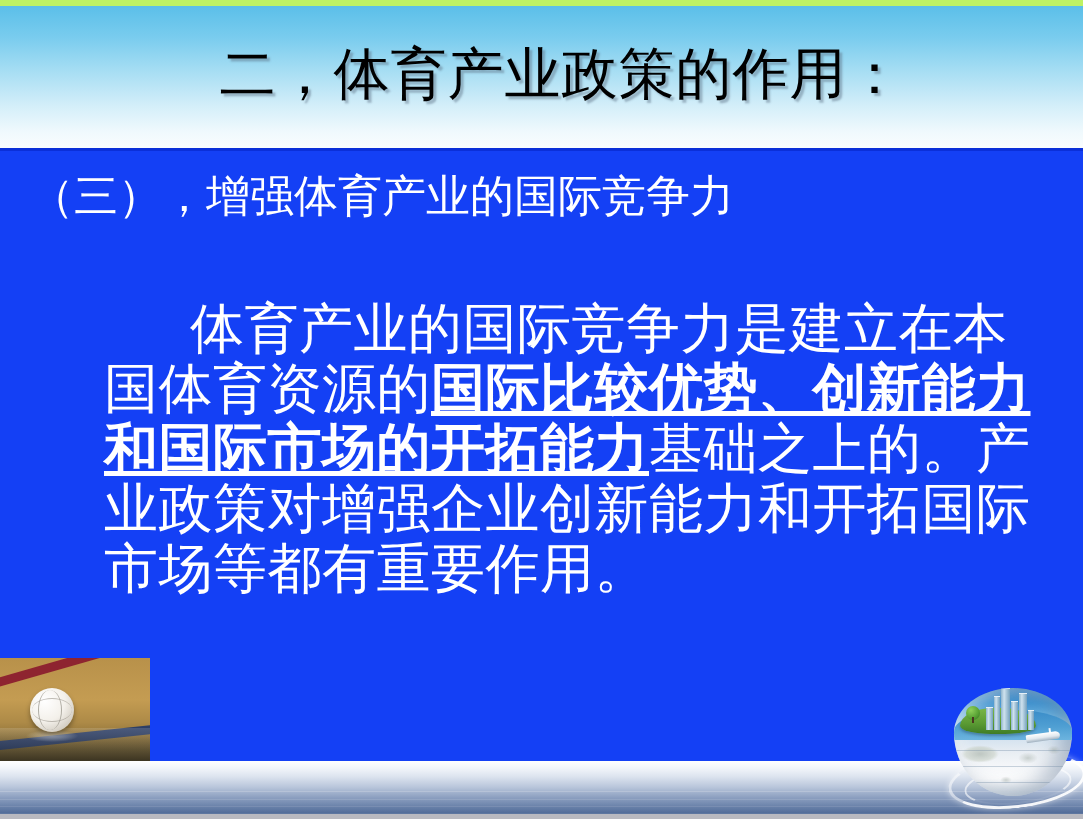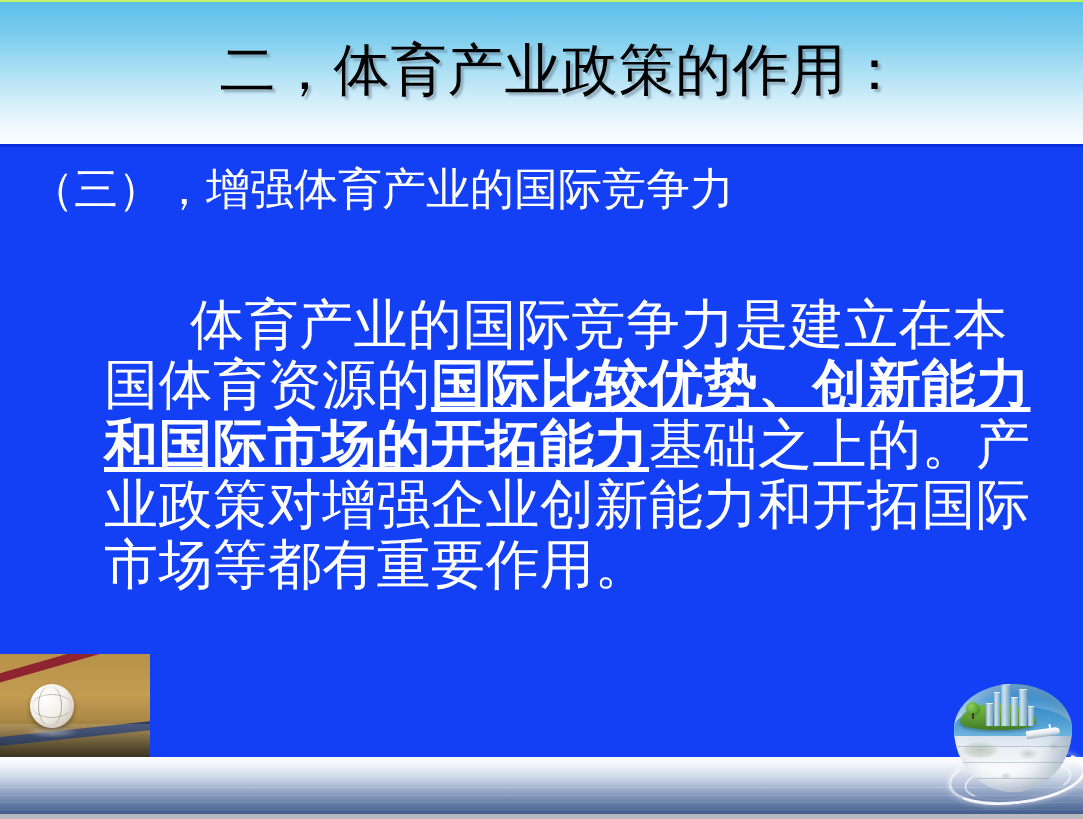--- a/index.html
+++ b/index.html
@@ -8,21 +8,21 @@
     background: #808080;
   }
 
   .slide {
     position: relative;
     width: 1083px;
     height: 819px;
     overflow: hidden;
     background: #1440F5;
     font-family: "DejaVu Sans", sans-serif;
-    border-top: 2px solid #bef264;
+    border-top: 6px solid #bef264;
     border-bottom: 5px solid #b9b9c0;
     box-sizing: border-box;
   }
 
   
   .header {
     position: absolute;
     left: 0;
     top: 0;
     width: 1083px;
@@ -71,21 +71,21 @@
     width: 1083px;
     height: 610px;
     background: #1440F5;
   }
 
   .subtitle {
     position: absolute;
     left: 30px;
     top: 18px;
     width: 1000px;
-    font-family: Liberation Mono, monospace;
+    font-family: Liberation Sans, sans-serif;
     font-weight: 400;
     font-size: 44px;
     line-height: 54px;
     color: #ffffff;
     white-space: nowrap;
     letter-spacing: 0px;
   }
 
   .paragraph {
     position: absolute;

